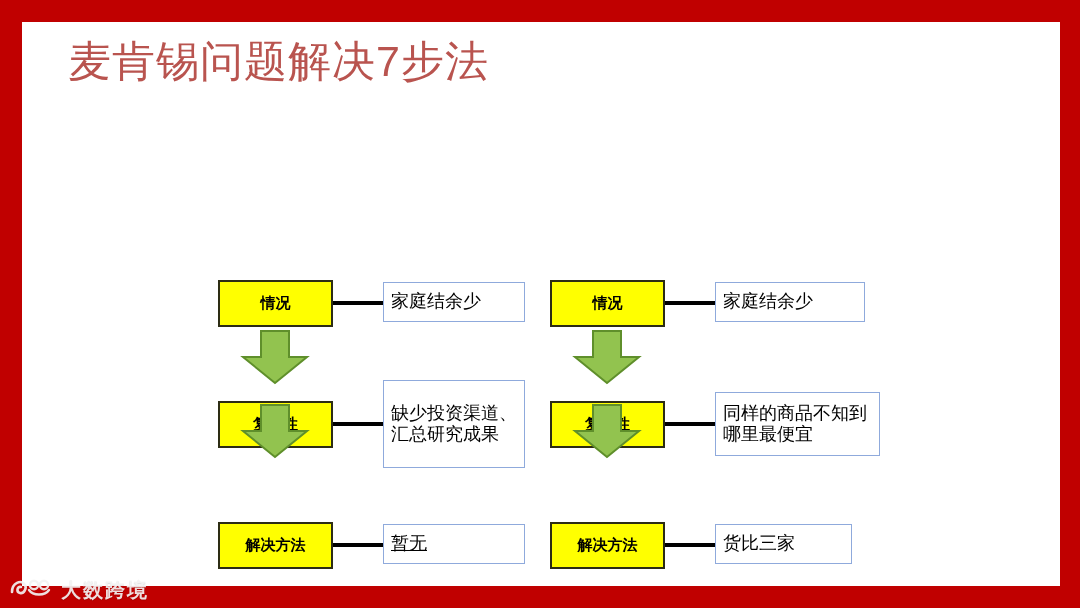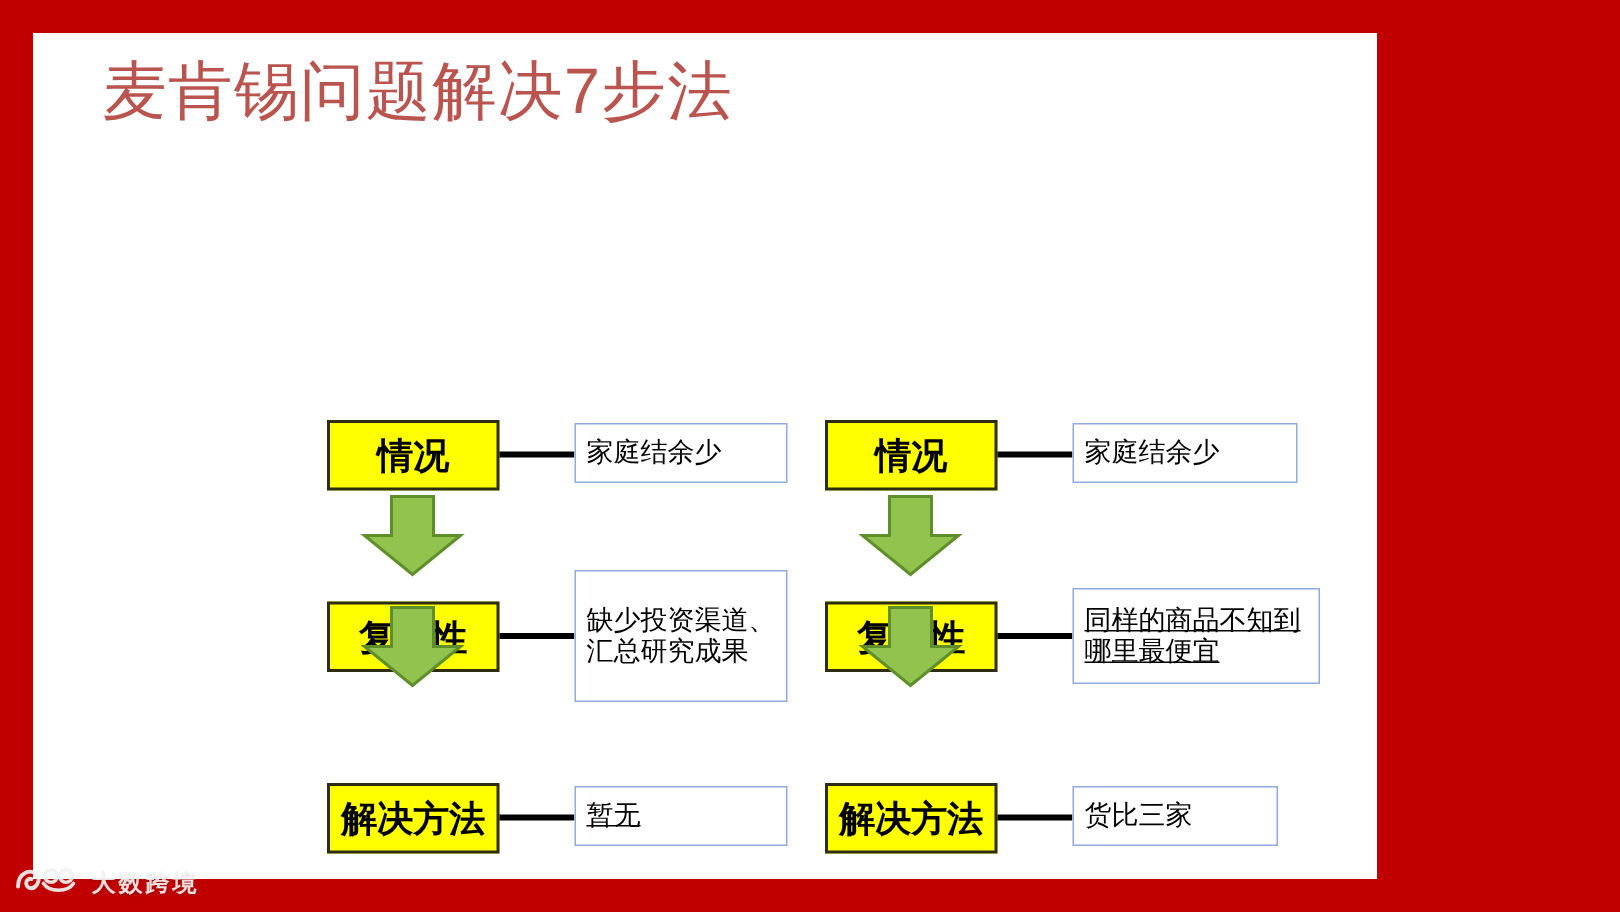--- a/index.html
+++ b/index.html
@@ -17,21 +17,21 @@
     height: 608px;
     background: #c00000;
     overflow: hidden;
   }
 
   
   #canvas {
     position: absolute;
     left: 22px;
     top: 22px;
-    width: 896px;
+    width: 1038px;
     height: 564px;
     background: #ffffff;
   }
 
   
   #page-title {
     position: absolute;
     left: 46px;
     top: 16px;
     font-size: 43px;
@@ -111,21 +111,21 @@
     height: 47px;
     background: #ffff00;
     border: 2px solid #2d2d14;
     box-sizing: border-box;
     display: flex;
     align-items: center;
     justify-content: center;
   }
   .stage-box .label {
     font-family: "Liberation Serif", "DejaVu Serif", serif;
-    font-size: 24px;
+    font-size: 15px;
     font-weight: bold;
     color: #000000;
     white-space: nowrap;
   }
 
   
   .connector {
     position: absolute;
     left: 115px;
     top: 21px;
@@ -149,21 +149,21 @@
     font-family: "Liberation Serif", "DejaVu Serif", serif;
     font-size: 18px;
     color: #000000;
     line-height: 1.18;
   }
   
   #column-left  .row-0 .detail-box { top: 2px;   width: 142px; height: 40px; }
   #column-left  .row-1 .detail-box { top: -21px; width: 142px; height: 88px; }
   #column-left  .row-2 .detail-box { top: 2px;   width: 142px; height: 40px; text-decoration: underline; }
   #column-right .row-0 .detail-box { top: 2px;   width: 150px; height: 40px; }
-  #column-right .row-1 .detail-box { top: -9px;  width: 165px; height: 64px; text-decoration: underline; }
+  #column-right .row-1 .detail-box { top: -9px;  width: 165px; height: 64px; }
   #column-right .row-2 .detail-box { top: 2px;   width: 137px; height: 40px; }
 
   
   .arrow-wrap {
     position: absolute;
     left: 21px;
     width: 72px;
     height: 56px;
   }
   .arrow-wrap.gap-0 { top: 49px; }
@@ -174,21 +174,21 @@
   #watermark {
     position: absolute;
     left: 8px;
     bottom: 4px;
     display: flex;
     align-items: center;
     gap: 7px;
     opacity: 0.92;
   }
   #watermark .wm-text {
-    font-size: 16px;
+    font-size: 20px;
     font-weight: bold;
     color: #f2f2f2;
     letter-spacing: 2px;
     text-shadow: 0 1px 1px rgba(0,0,0,0.15);
   }
 </style>
 </head>
 <body>
 
 <div id="slide">

